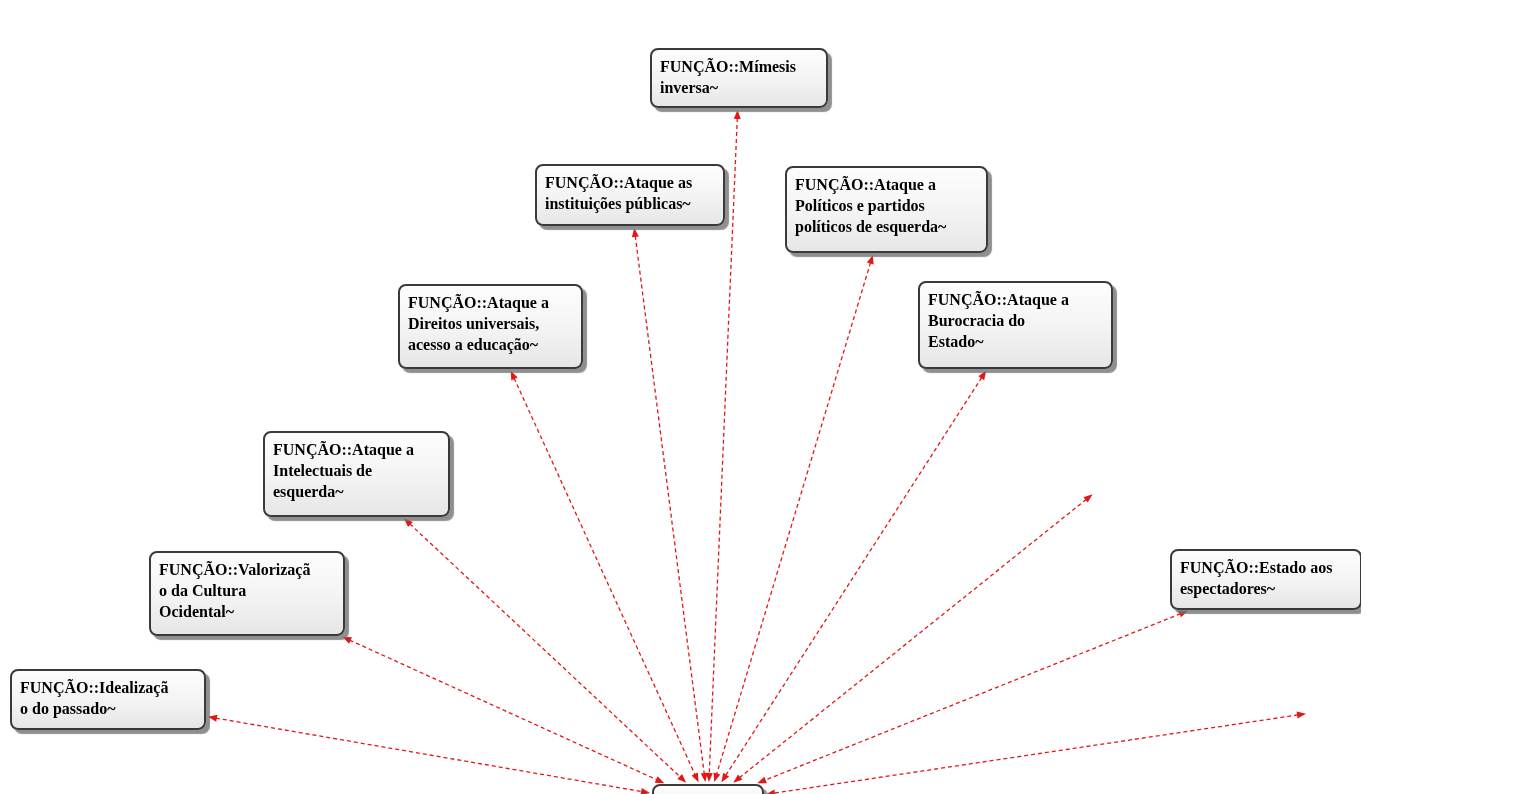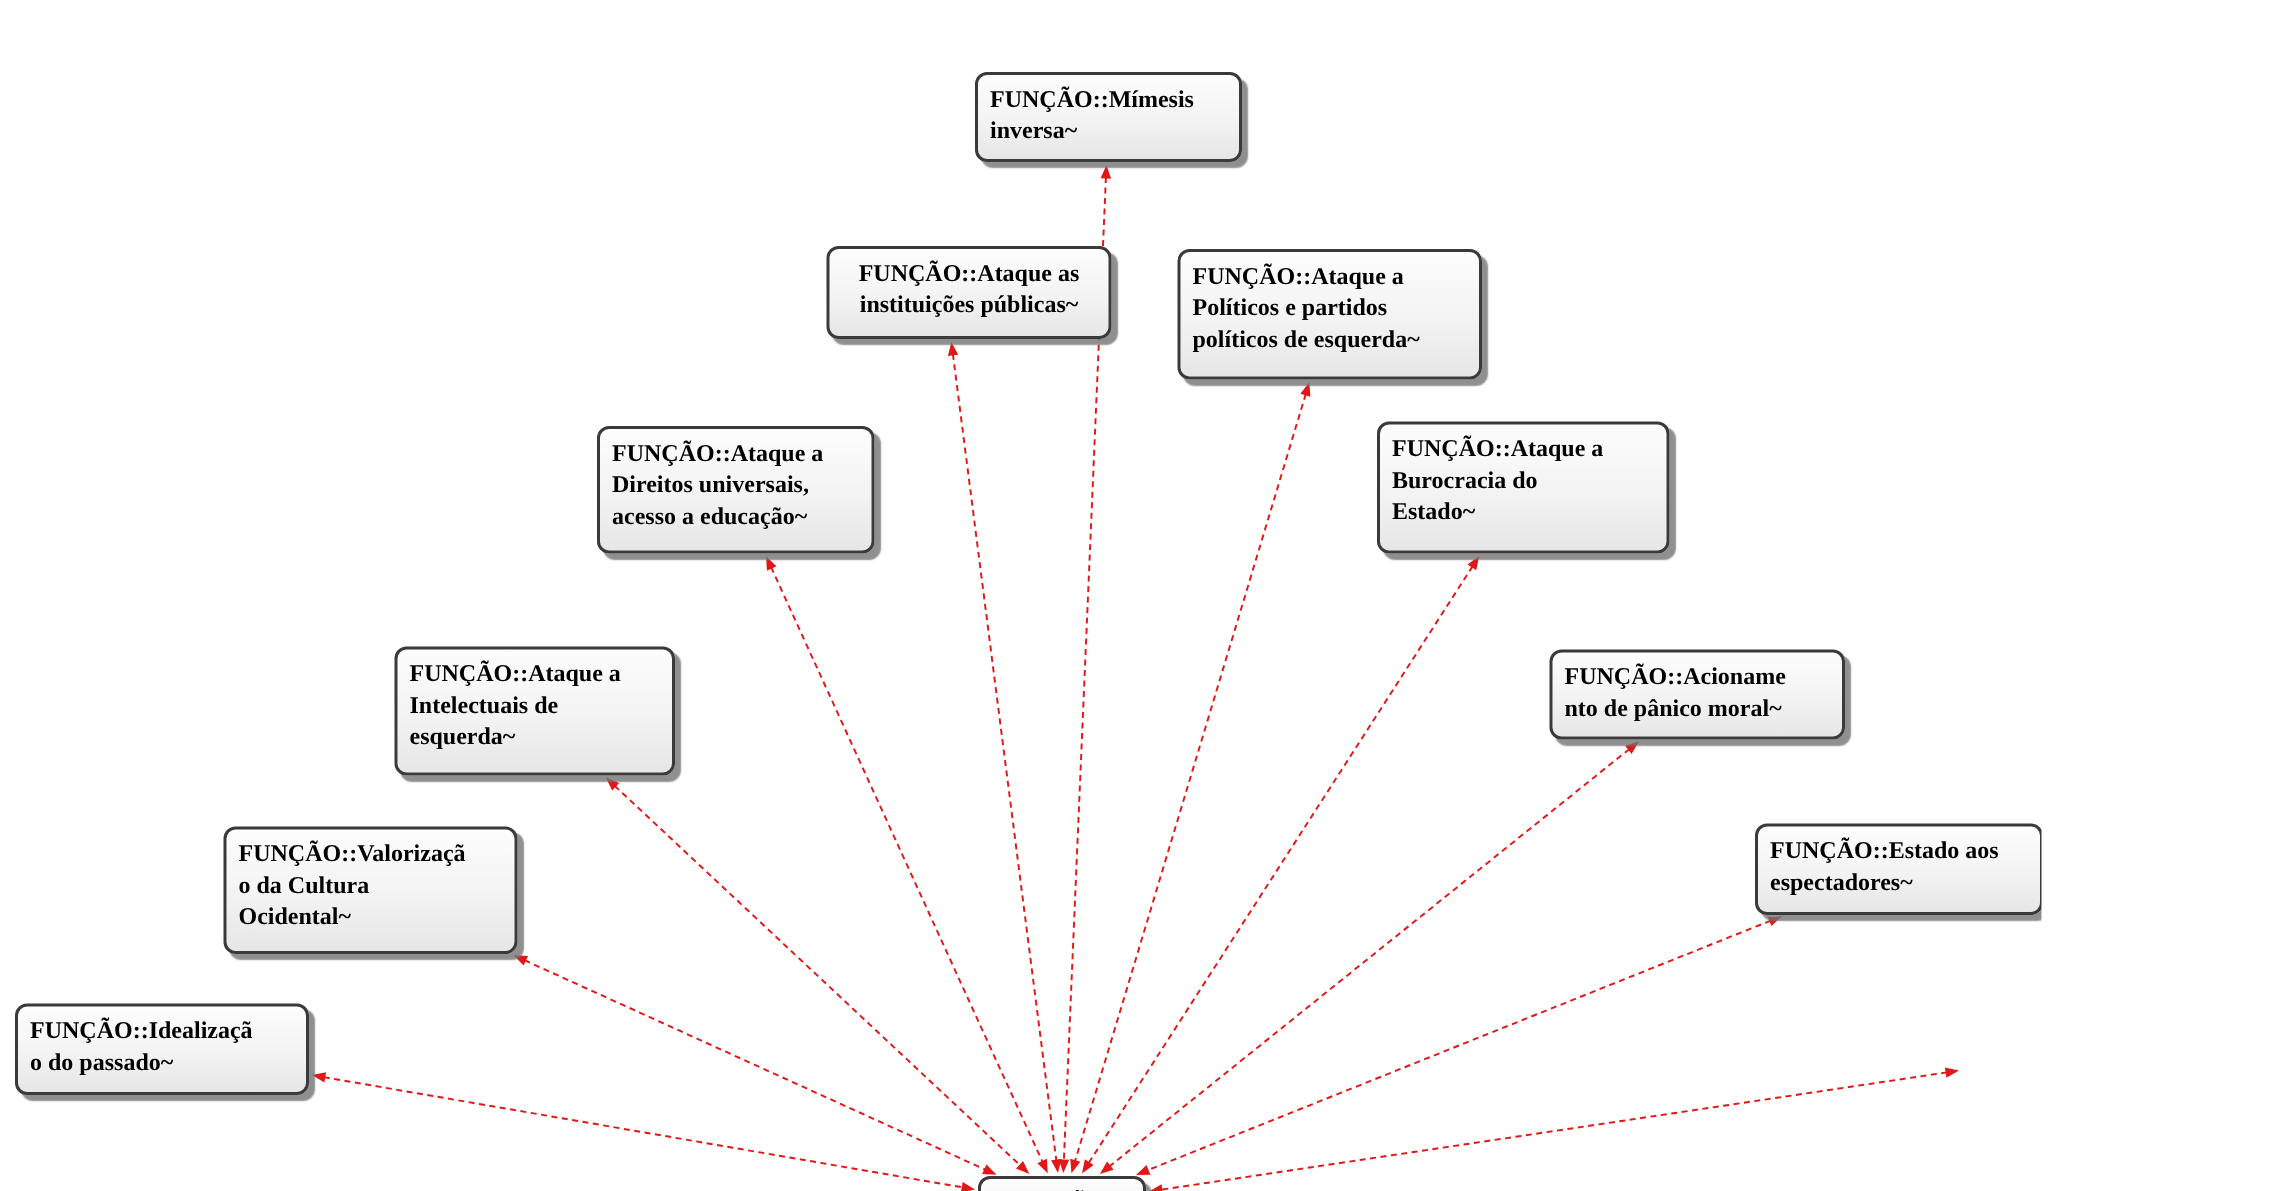--- a/index.html
+++ b/index.html
@@ -112,21 +112,21 @@
         <line x1="1298.1096025176296" y1="678.9050664812967" x2="773.8903974823703" y2="757.1635049472748" stroke="#e21717" stroke-width="1.3" stroke-dasharray="4 3" class="edge-line"></line>
         <polygon points="1306.021920503526,677.7238704391165 1297.6373360378464,682.5143551053987 1296.6037895009388,675.5910768677396" fill="#e21717"></polygon>
         <polygon points="765.978079496474,758.344700989455 774.3626639621534,753.5542163231727 775.3962104990612,760.4774945608318" fill="#e21717"></polygon>
       </g>
     </svg>
   <div class="nodes-layer">
       <div class="node" style="left: 650px; top: 12px; width: 178px; height: 60px;">
         <span class="node-label">FUNÇÃO::Mímesis
 inversa~</span>
       </div>
-      <div class="node" style="left: 551px; top: 128px; width: 190px; height: 62px; text-align: center;">
+      <div class="node" style="left: 535px; top: 128px; width: 190px; height: 62px;">
         <span class="node-label">FUNÇÃO::Ataque as
 instituições públicas~</span>
       </div>
       <div class="node" style="left: 785px; top: 130px; width: 203px; height: 87px;">
         <span class="node-label">FUNÇÃO::Ataque a
 Políticos e partidos
 políticos de esquerda~</span>
       </div>
       <div class="node" style="left: 398px; top: 248px; width: 185px; height: 85px;">
         <span class="node-label">FUNÇÃO::Ataque a
@@ -136,24 +136,20 @@
       <div class="node" style="left: 918px; top: 245px; width: 195px; height: 88px;">
         <span class="node-label">FUNÇÃO::Ataque a
 Burocracia do
 Estado~</span>
       </div>
       <div class="node" style="left: 263px; top: 395px; width: 187px; height: 86px;">
         <span class="node-label">FUNÇÃO::Ataque a
 Intelectuais de
 esquerda~</span>
       </div>
-      <div class="node" style="left: 1033px; top: 397px; width: 197px; height: 60px;">
-        <span class="node-label">FUNÇÃO::Acioname
-nto de pânico moral~</span>
-      </div>
       <div class="node" style="left: 10px; top: 633px; width: 196px; height: 61px;">
         <span class="node-label">FUNÇÃO::Idealizaçã
 o do passado~</span>
       </div>
       <div class="node" style="left: 149px; top: 515px; width: 196px; height: 85px;">
         <span class="node-label">FUNÇÃO::Valorizaçã
 o da Cultura
 Ocidental~</span>
       </div>
       <div class="node" style="left: 1170px; top: 513px; width: 192px; height: 61px;">

